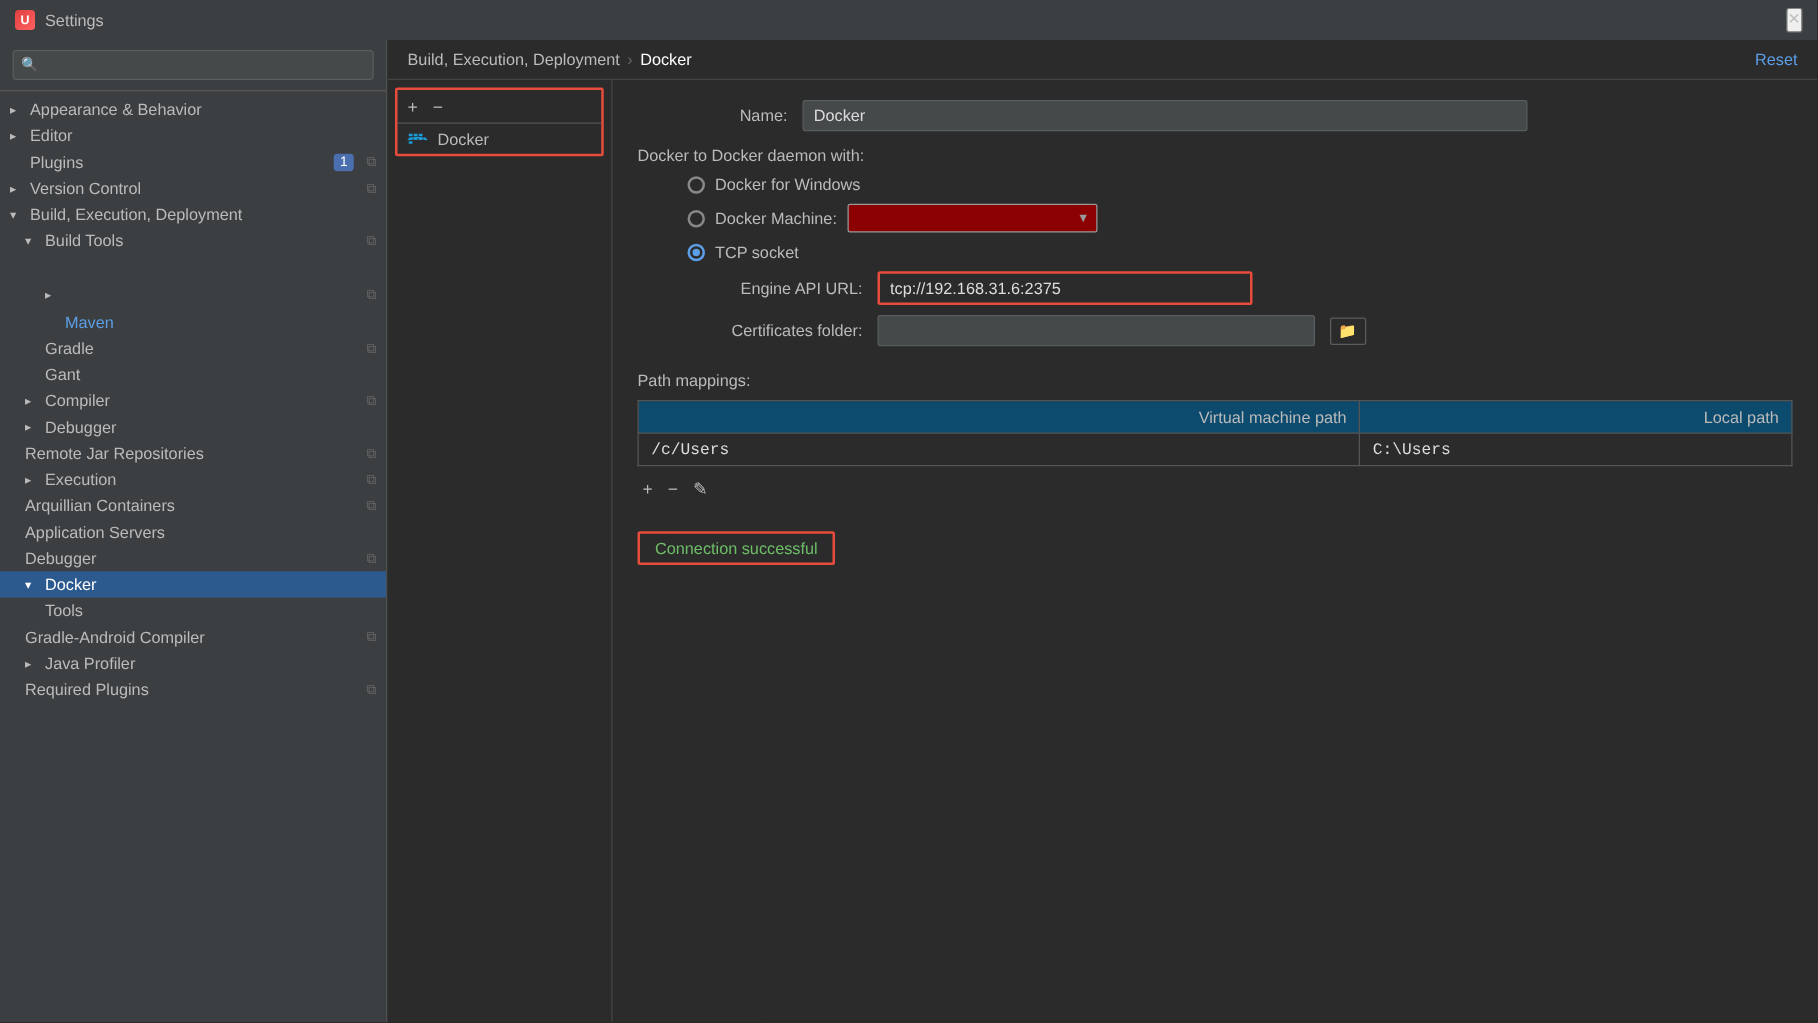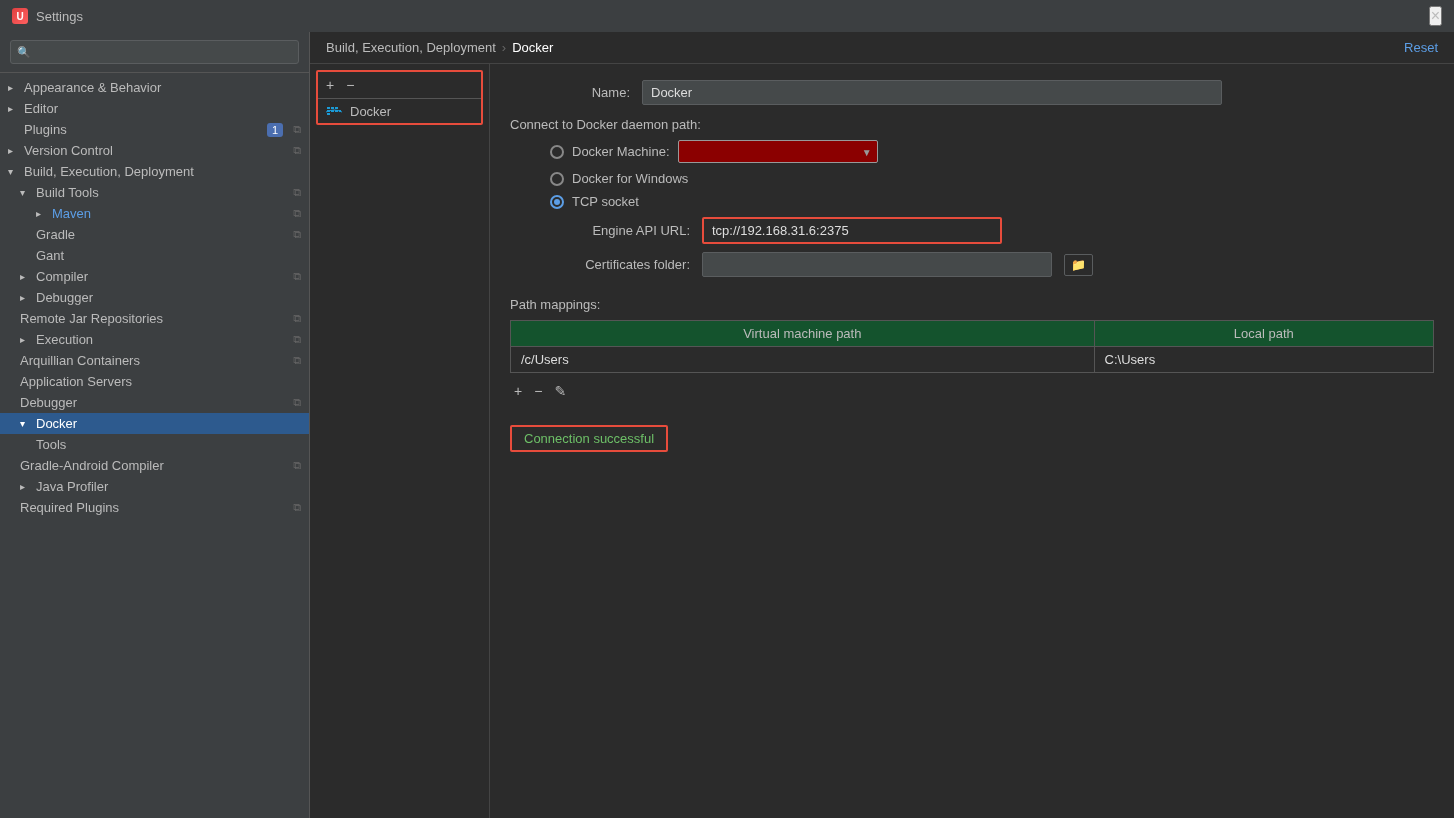--- a/index.html
+++ b/index.html
@@ -124,21 +124,21 @@
       margin-left: 4px;
     }
     .badge {
       background: #4b6eaf;
       color: #fff;
       border-radius: 3px;
       padding: 1px 5px;
       font-size: 11px;
       margin-right: 6px;
     }
-    .blue-text { color: #5c9ee6; }
+    .blue-text { color: #5c9ee6; margin-top: 44px; }
     
     .right-panel {
       flex: 1;
       background: #2b2b2b;
       display: flex;
       flex-direction: column;
       overflow: hidden;
     }
     .breadcrumb-bar {
       display: flex;
@@ -314,32 +314,33 @@
     }
     
     .path-mappings-section { margin-top: 8px; }
     .path-mappings-label { color: #bbb; margin-bottom: 8px; }
     .path-table {
       width: 100%;
       border-collapse: collapse;
       border: 1px solid #555;
     }
     .path-table th {
-      background: #14532d;
-      color: #bbb;
-      text-align: center;
+      background: #0c4a6e;
+      color: #bbb;
+      text-align: right;
       padding: 5px 10px;
       border: 1px solid #555;
       font-weight: normal;
     }
     .path-table td {
       padding: 5px 10px;
       border: 1px solid #555;
       color: #ddd;
       background: #2b2b2b;
+      font-family: Liberation Mono, monospace;
     }
     .path-table-toolbar {
       display: flex;
       gap: 4px;
       padding: 4px 0;
       margin-top: 4px;
     }
     .path-table-btn {
       background: none;
       border: none;
@@ -512,37 +513,37 @@
       </div>
 
       <div class="settings-panel">
 
         <div class="form-row">
           <label class="form-label">Name:</label>
           <input class="form-input" type="text" style="max-width: 580px;" value="Docker">
         </div>
 
         <div>
-          <div class="section-title">Connect to Docker daemon path:</div>
+          <div class="section-title">Docker to Docker daemon with:</div>
           <div class="radio-group">
+
+            <div class="radio-row">
+              <div class="radio-dot"></div>
+              <span class="radio-label">Docker for Windows</span>
+            </div>
 
             <div class="radio-row">
               <div class="radio-dot"></div>
               <span class="radio-label">Docker Machine:</span>
               <div class="select-wrapper">
                 <select class="docker-machine-select">
                   <option></option>
                 </select>
                 <span class="select-arrow">▼</span>
               </div>
-            </div>
-
-            <div class="radio-row">
-              <div class="radio-dot"></div>
-              <span class="radio-label">Docker for Windows</span>
             </div>
 
             <div class="radio-row">
               <div class="radio-dot selected"></div>
               <span class="radio-label">TCP socket</span>
             </div>
 
             <div class="engine-api-row" style="padding-left:20px;">
               <label class="form-label">Engine API URL:</label>
               <input class="engine-api-input" type="text" value="tcp://192.168.31.6:2375" style="">

